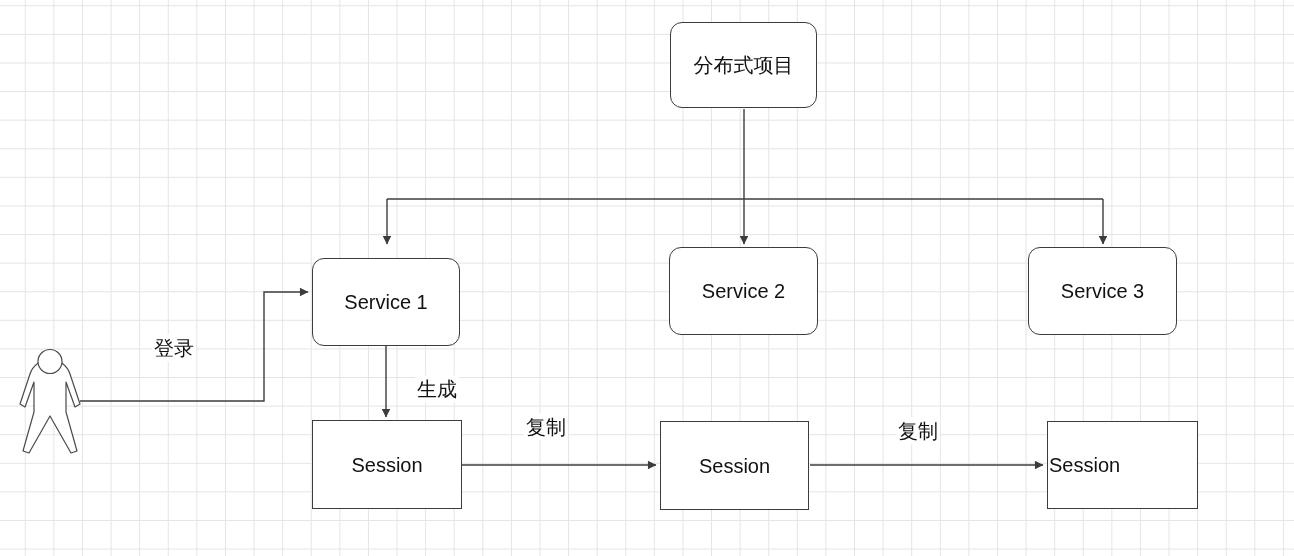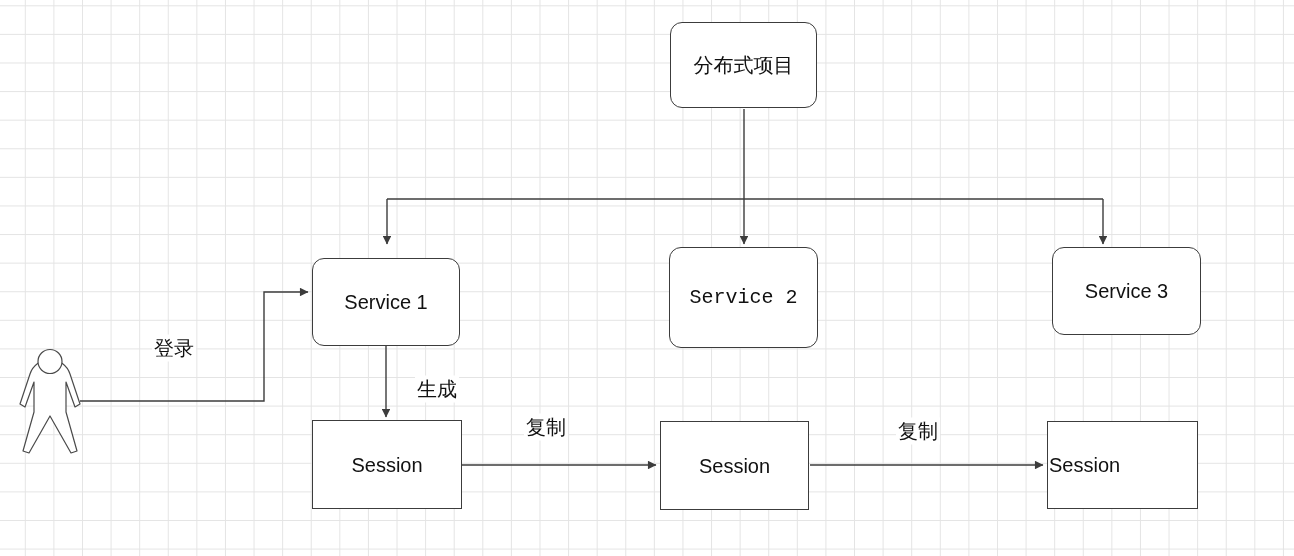--- a/index.html
+++ b/index.html
@@ -18,22 +18,22 @@
   #edges{position:absolute;left:0;top:0;z-index:1;}
   .node{
     position:absolute;z-index:2;box-sizing:border-box;
     background:#ffffff;border:1.4px solid #3c3c3c;
     display:flex;flex-direction:column;align-items:center;justify-content:center;
     font-size:20px;line-height:26px;color:#111111;text-align:center;
   }
   .rounded{border-radius:12px;}
   #node-project{left:670px;top:22px;width:147px;height:86px;}
   #node-service1{left:312px;top:247px;width:148px;height:88px;margin-top:11px;}
-  #node-service2{left:669px;top:247px;width:149px;height:101px;font-family:Liberation Mono, monospace;}
-  #node-service3{left:1028px;top:247px;width:149px;height:88px;margin-left:24px;}
+  #node-service2{left:669px;top:247px;width:149px;height:88px;}
+  #node-service3{left:1028px;top:247px;width:149px;height:88px;}
   #node-session1{left:312px;top:420px;width:150px;height:89px;}
   #node-session2{left:660px;top:421px;width:149px;height:89px;}
   #node-session3{left:1047px;top:421px;width:151px;height:88px;align-items:flex-start;text-align:left;padding-left:1px;}
   .edge-label{
     position:absolute;z-index:3;transform:translate(-50%,-50%);
     font-size:20px;color:#111111;background:#ffffff;padding:0 2px;white-space:nowrap;
   }
   #label-login{left:174px;top:348px;}
   #label-generate{left:437px;top:389px;}
   #label-copy1{left:546px;top:427px;}

